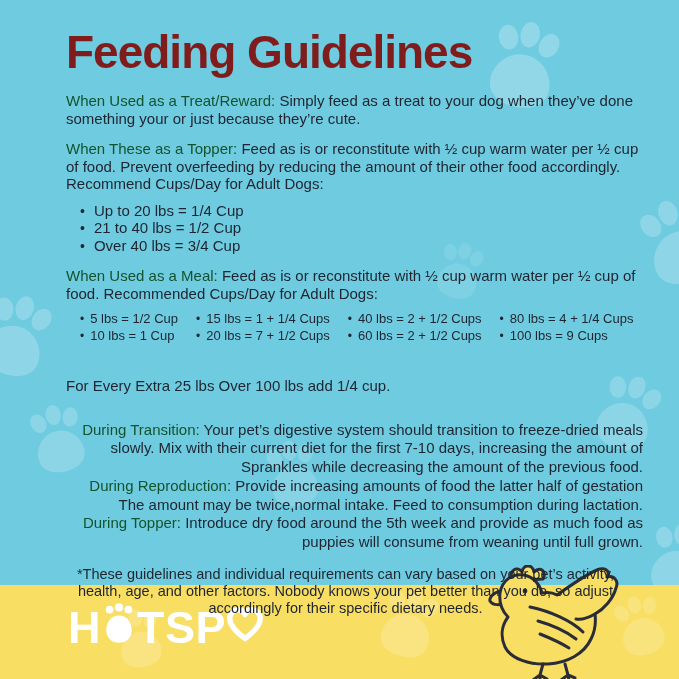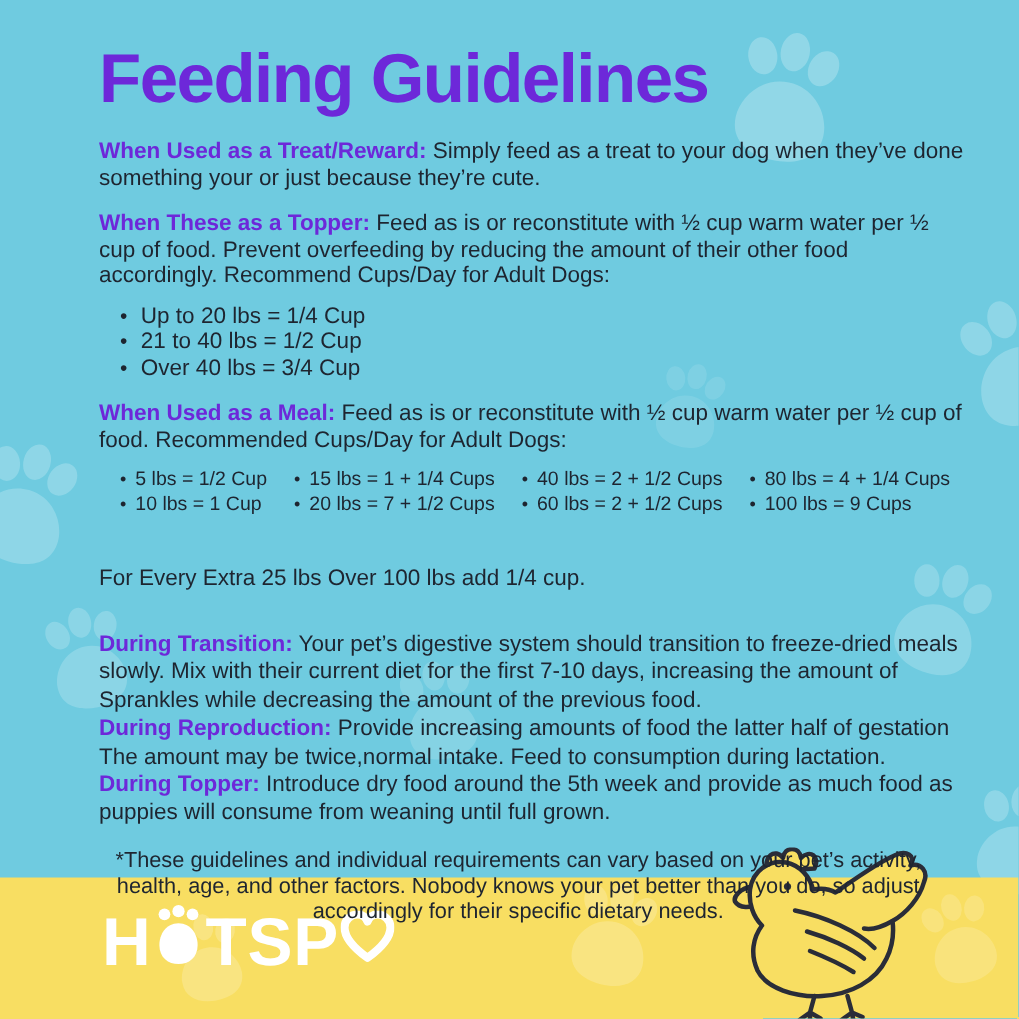--- a/index.html
+++ b/index.html
@@ -8,37 +8,37 @@
     font-family:"Liberation Sans","DejaVu Sans",sans-serif;
     background:#6FCBE0;
   }
   .canvas{position:absolute;inset:0;background:#6FCBE0;}
   
   .paw{position:absolute;pointer-events:none;}
   .paw svg{display:block;}
   
   .content{position:relative;z-index:2;padding:28px 36px 0 66px;color:#1E2530;}
   .title{
-    font-size:46px;font-weight:bold;letter-spacing:-1px;color:#6d28d9;
+    font-size:46px;font-weight:bold;letter-spacing:-1px;color:#7f1d1d;
     margin:0 0 16px 0;line-height:1.05;
   }
   p{margin:0;font-size:15px;line-height:1.17;color:#1E2530;}
-  .lead{font-weight:bold;color:#6d28d9;}
+  .lead{font-weight:normal;color:#14532d;}
   .intro{margin-bottom:14px;}
   .para{margin-bottom:13px;}
   .para-tight{margin-bottom:9px;}
   .bullets{margin:0 0 13px 14px;}
   .bullet-line{display:flex;align-items:baseline;font-size:15px;line-height:1.16;color:#1E2530;}
   .dot{margin-right:9px;font-size:14px;}
   .meal-grid{display:flex;gap:18px;margin:5px 0 8px 14px;}
   .meal-col{display:flex;flex-direction:column;}
   .meal-col .bullet-line{font-size:13px;line-height:1.3;white-space:nowrap;}
   .meal-col .dot{margin-right:6px;font-size:12px;}
   .extra{margin-bottom:26px;margin-top:32px;}
-  .lower p{line-height:1.25;}
+  .lower p{line-height:1.25;text-align:right;}
   .footnote{
     text-align:center;font-size:14.5px;line-height:1.18;
     margin:14px 18px 0 0;padding:0 10px;
   }
   
   .footer{
     position:absolute;left:0;right:0;bottom:0;height:94px;
     background:#F8DE62;z-index:1;
   }
   .logo{

